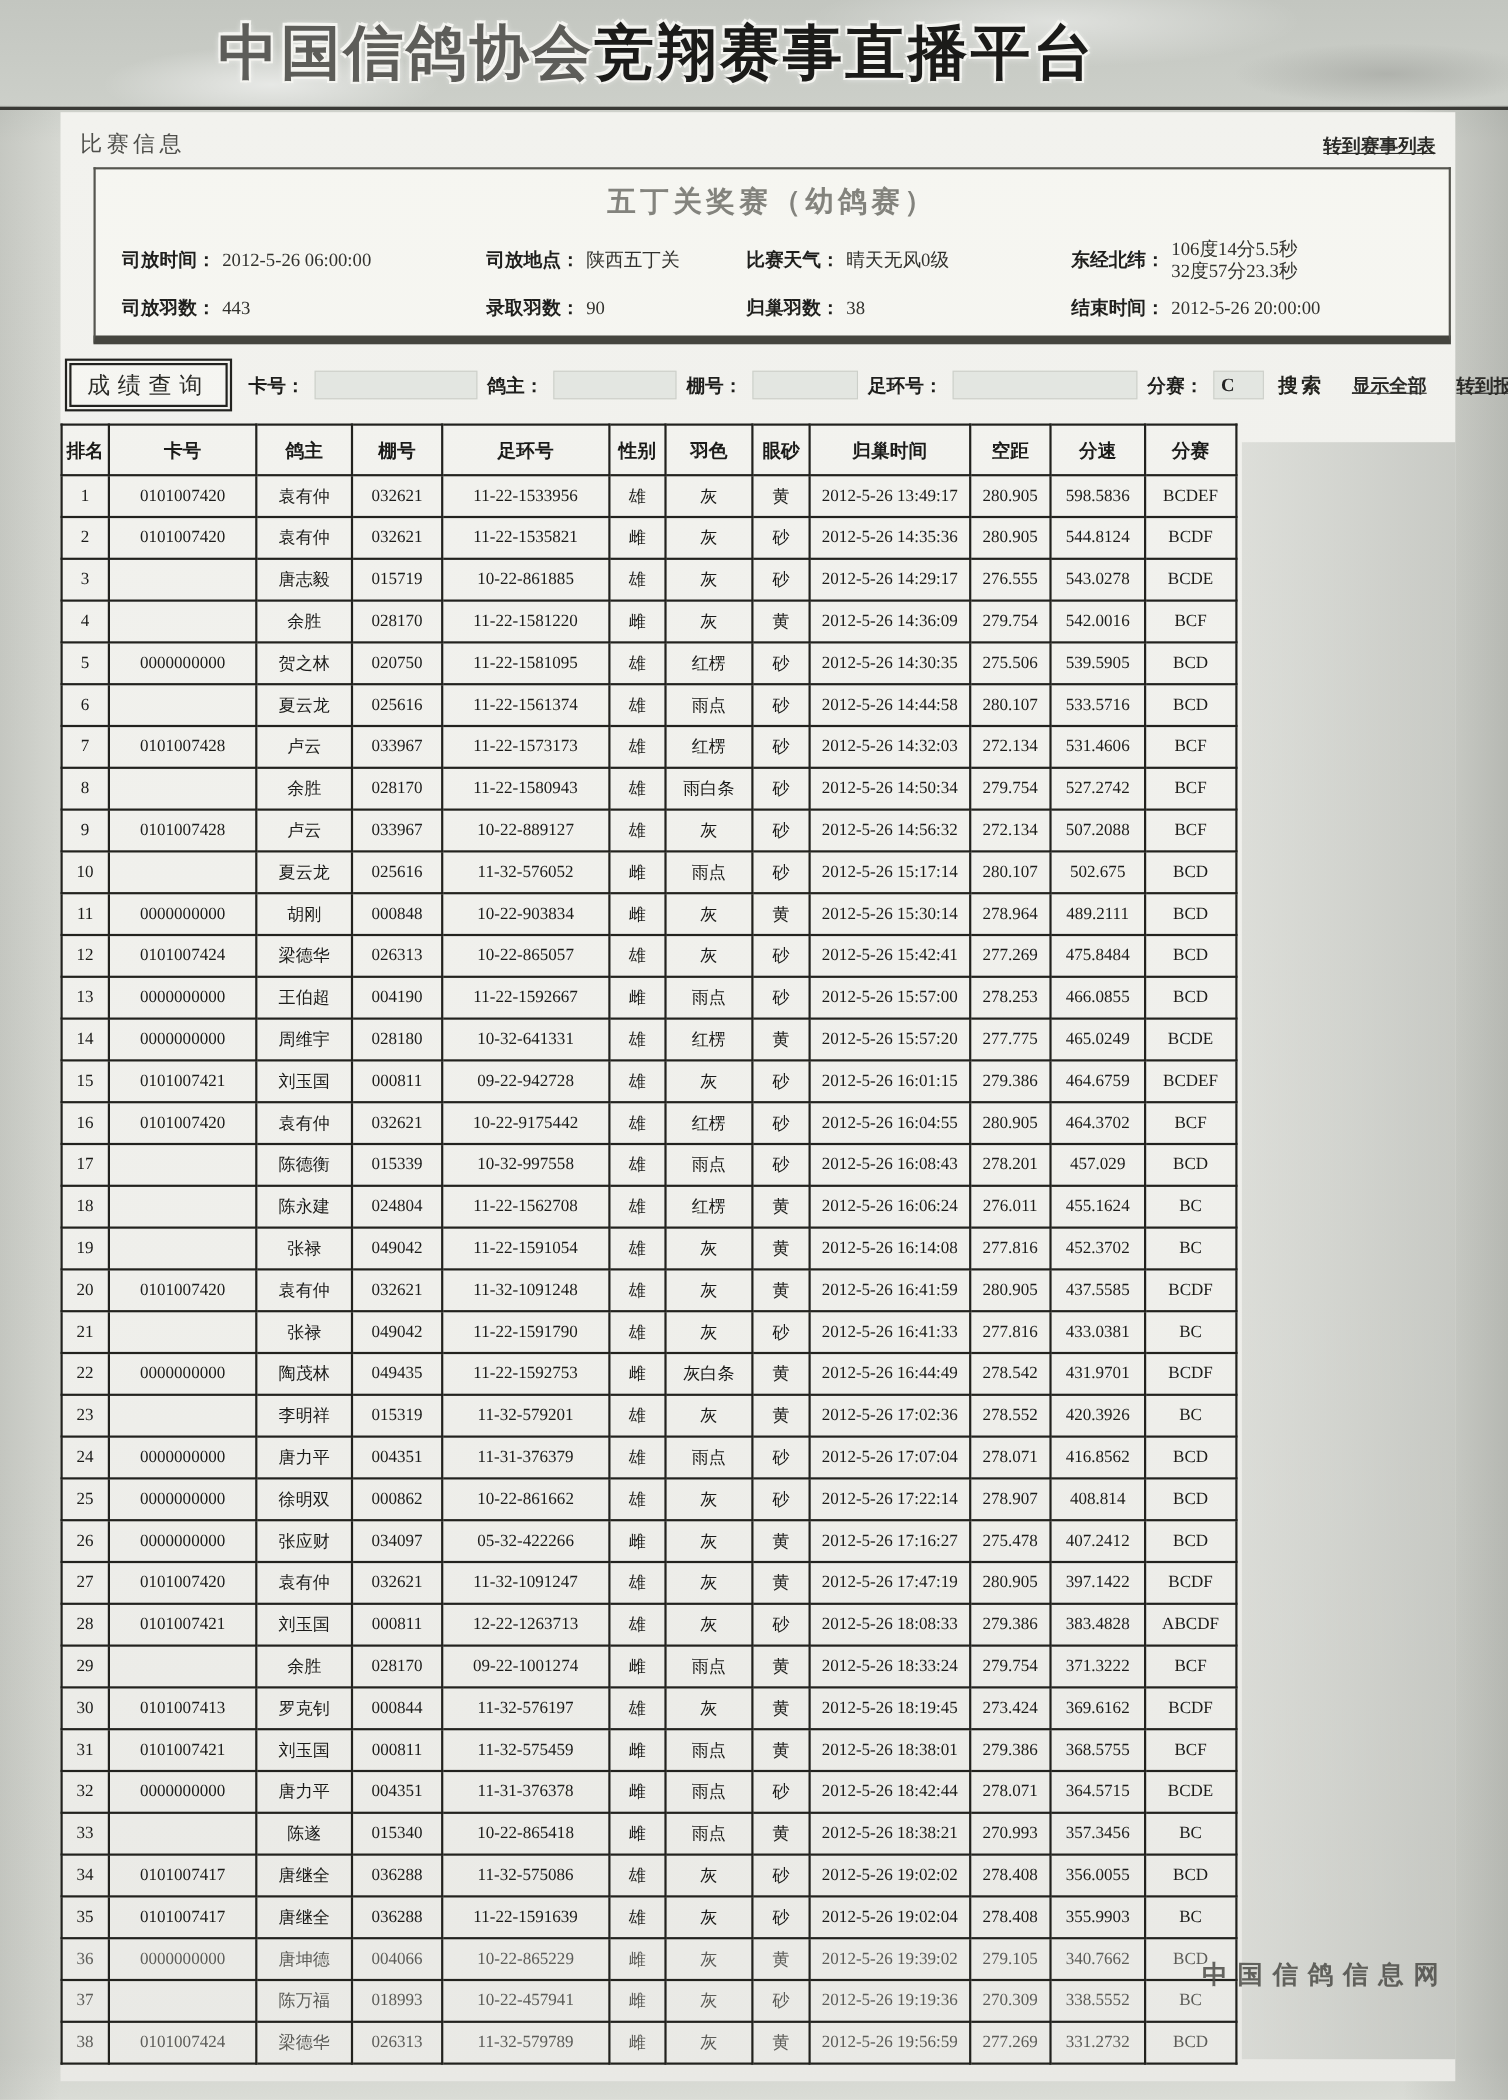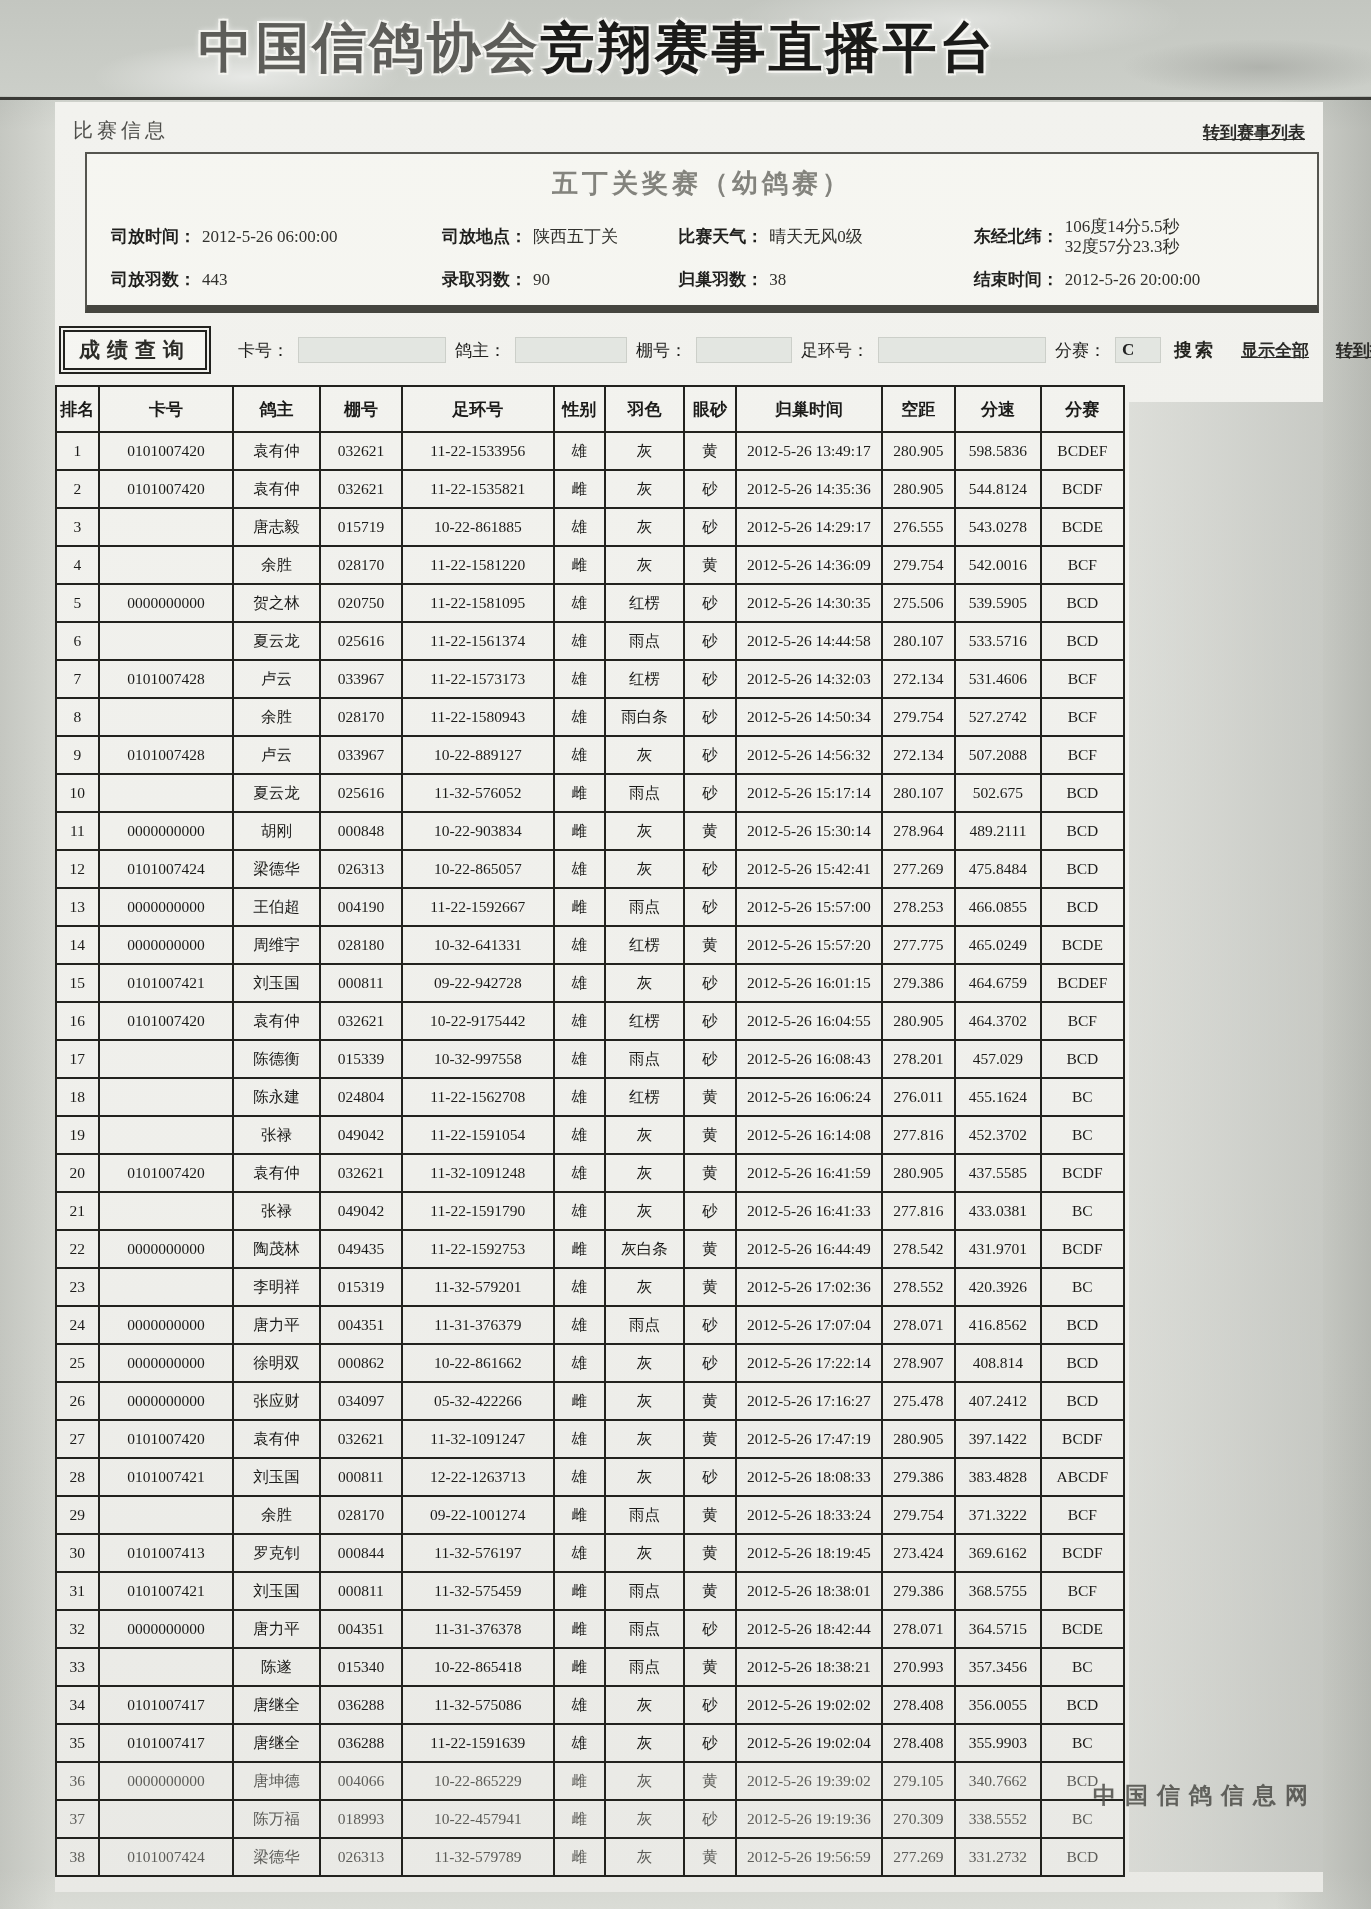--- a/index.html
+++ b/index.html
@@ -72,24 +72,24 @@
   .info-label{font-weight:bold;color:#1f1f1d;white-space:nowrap;}
   .info-value{color:#31312d;white-space:nowrap;}
   .coords .info-value{line-height:1.15;}
 
   
   .search-row{
     display:flex;align-items:center;gap:9px;margin:10px 2px 0 8px;height:54px;white-space:nowrap;
   }
   .query-box{
     border:2px solid #22221f;outline:2px solid #22221f;outline-offset:2px;
-    padding:4px 14px;font-size:21px;font-weight:bold;letter-spacing:7px;color:#2c2c28;
-    margin-right:22px;background:rgba(250,250,246,0.5);
-  }
-  .search-label{font-size:17px;font-weight:normal;color:#1e1e1c;}
+    padding:4px 14px;font-size:21px;font-weight:normal;letter-spacing:7px;color:#2c2c28;
+    margin-right:10px;background:rgba(250,250,246,0.5);
+  }
+  .search-label{font-size:17px;font-weight:bold;color:#1e1e1c;}
   .scan-input{
     background:#e3e6e1;border:1px solid #ccCfc9;height:26px;
     font-family:"Liberation Serif",serif;font-size:17px;color:#222;padding:0 6px;box-sizing:border-box;
   }
   .w-card{width:148px;}.w-owner{width:112px;}.w-loft{width:96px;}.w-ring{width:168px;}.w-sub{width:46px;font-weight:bold;}
   .search-btn{font-size:18px;font-weight:bold;color:#23231f;margin-left:4px;cursor:pointer;letter-spacing:3px;}
 
   
   table.results{
     width:1070px;margin:8px 0 0 0;border-collapse:collapse;table-layout:fixed;

